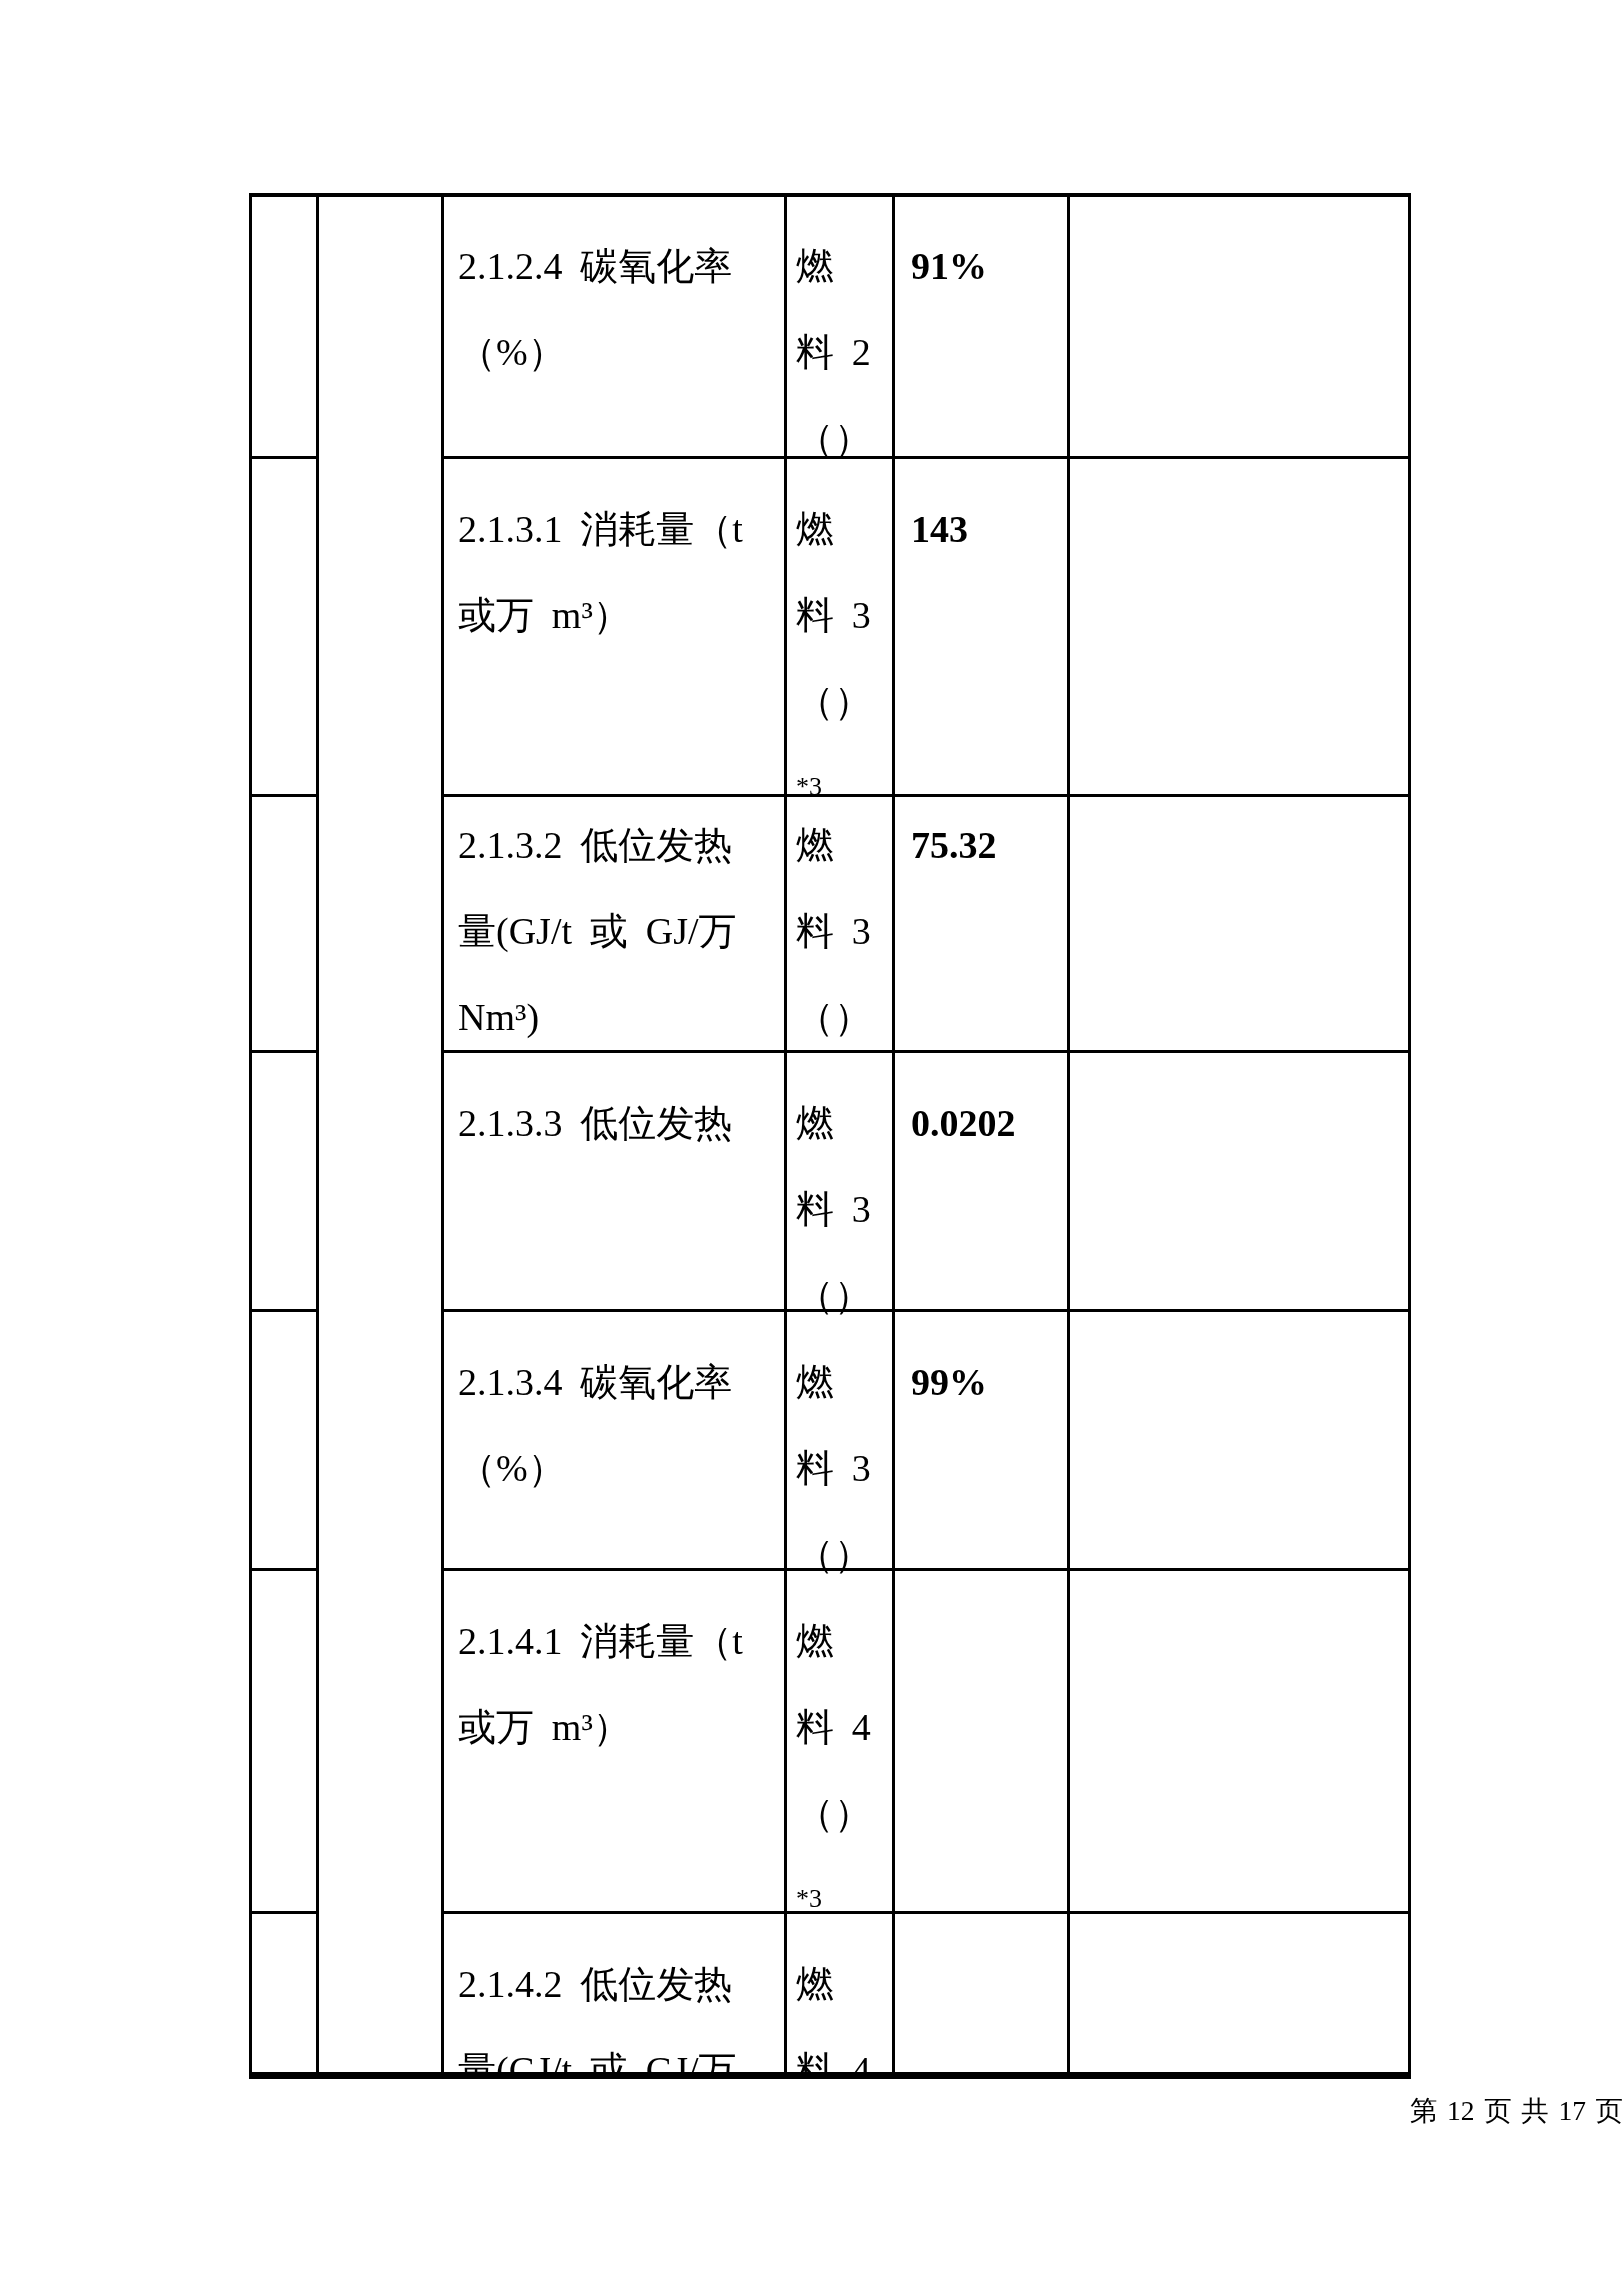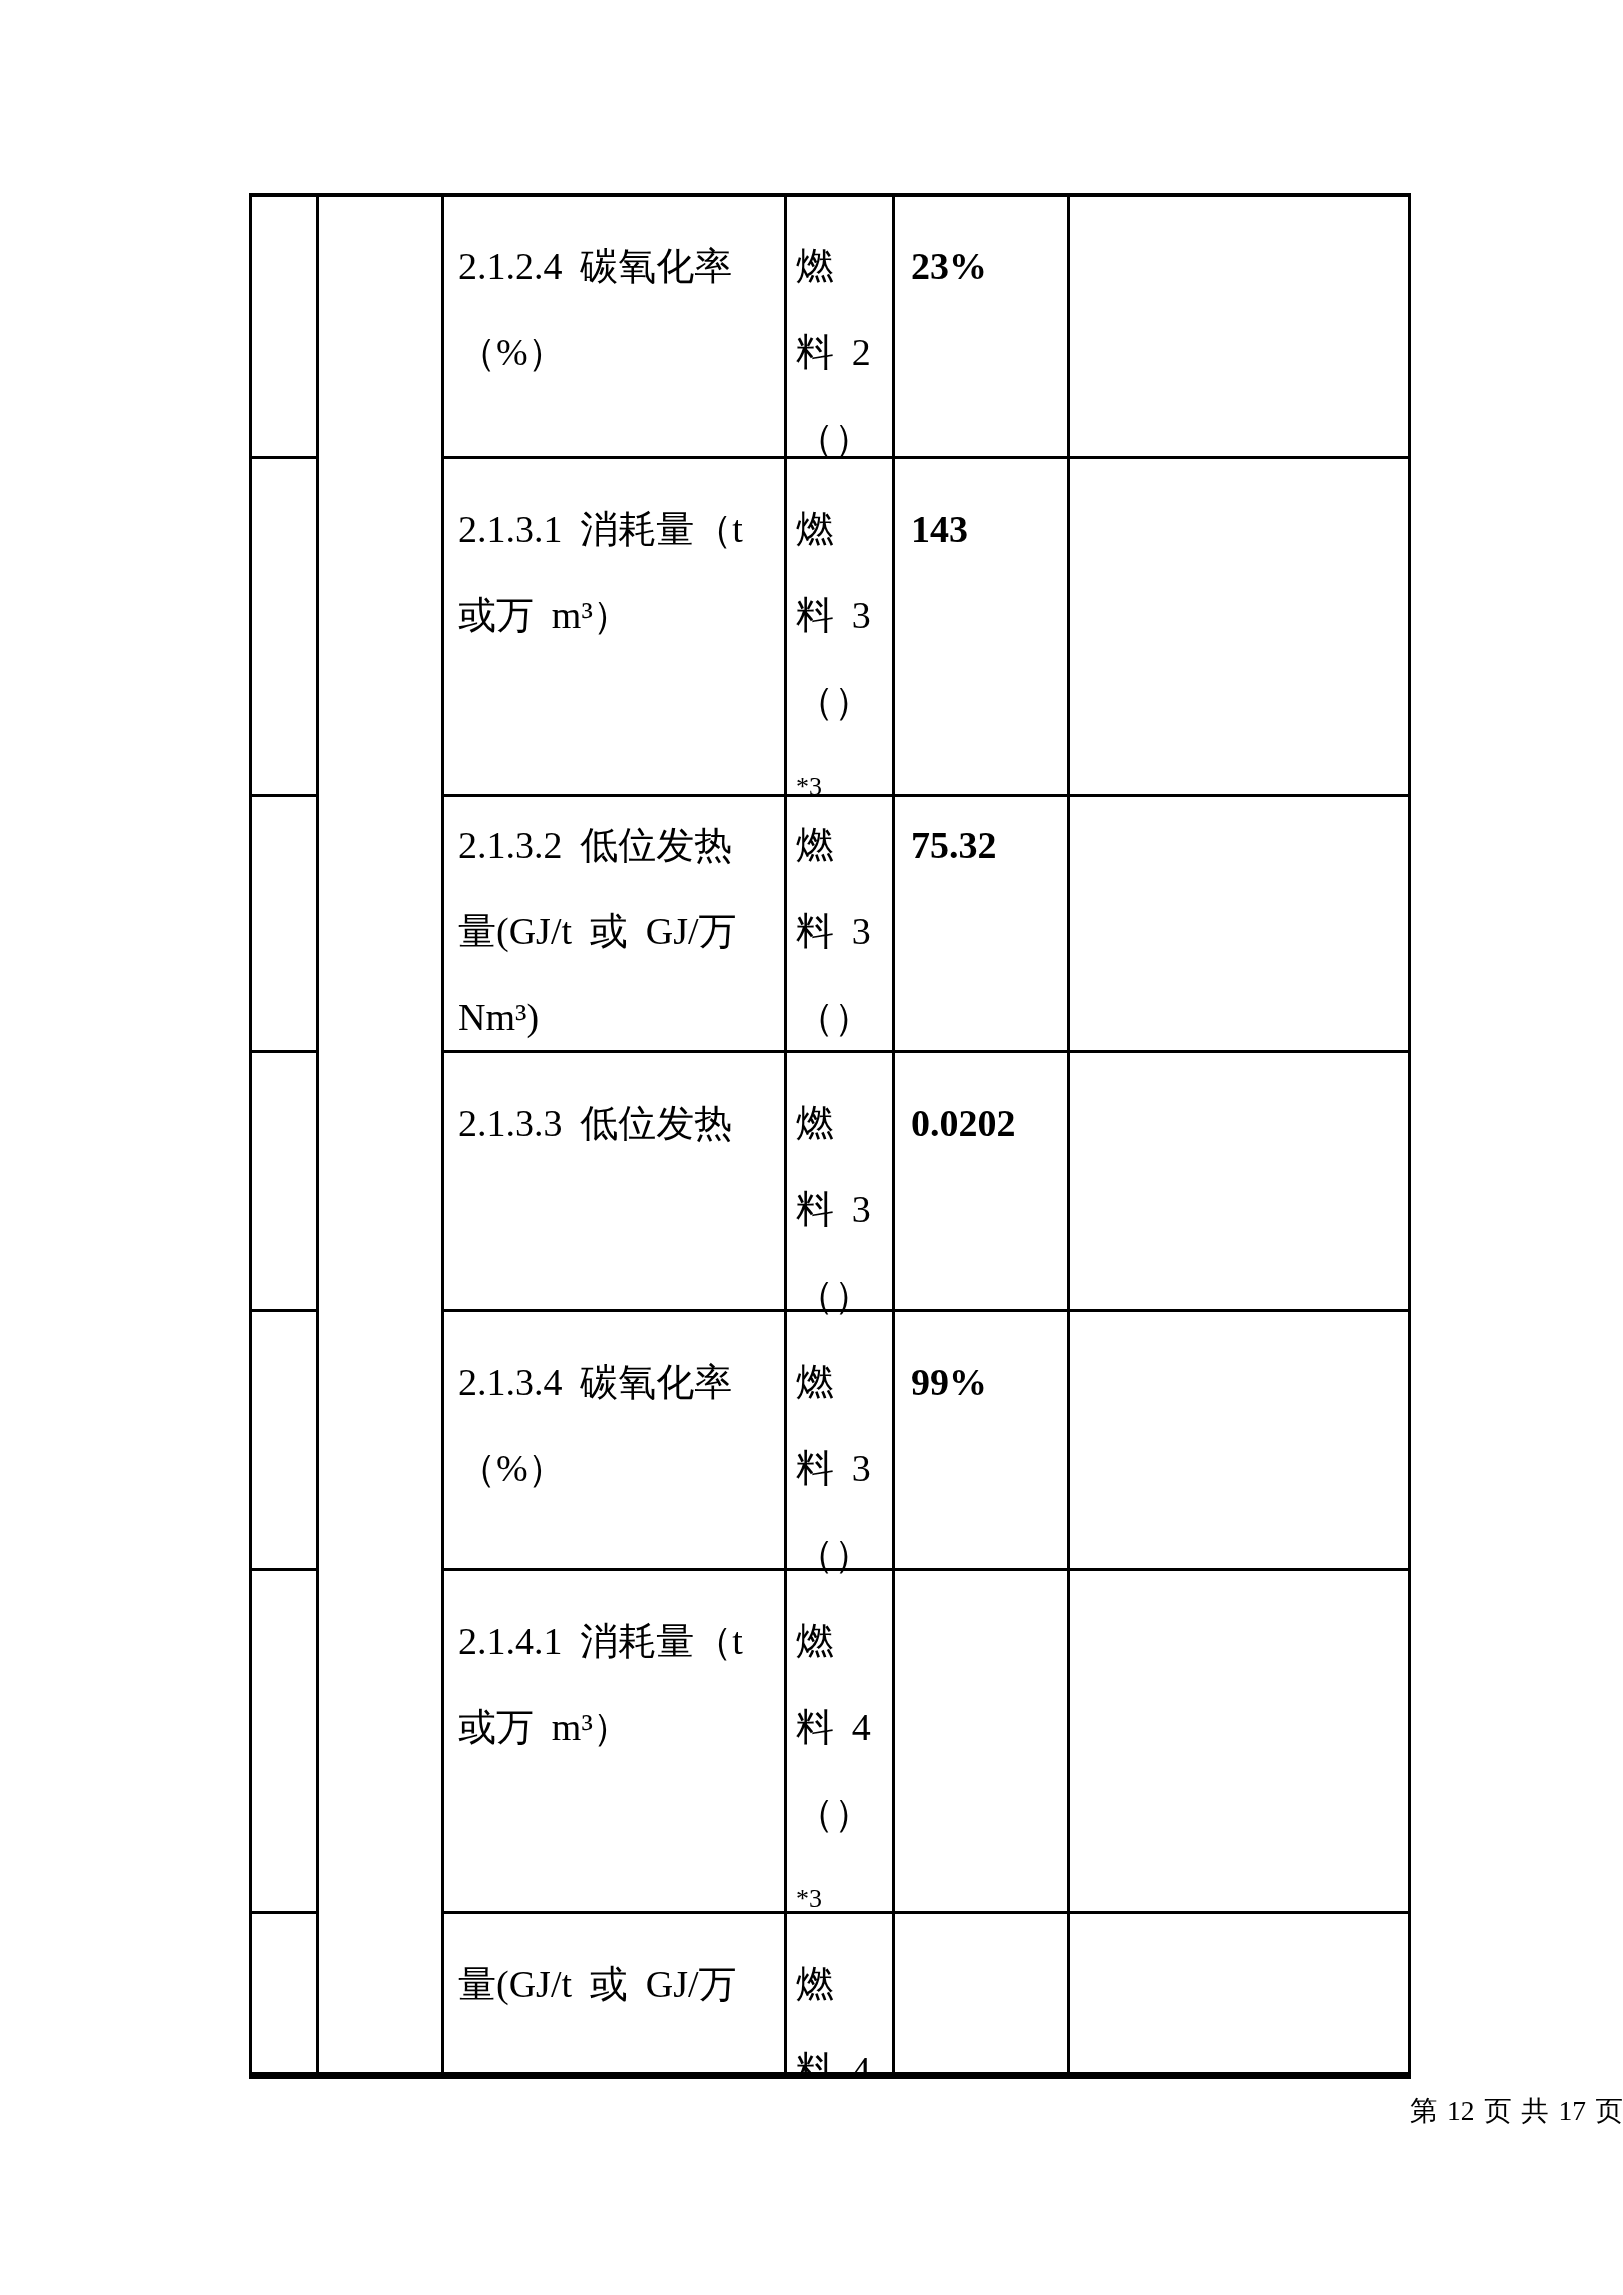--- a/index.html
+++ b/index.html
@@ -93,21 +93,21 @@
       <div class="cell cell-label">
         <div class="tline">2.1.2.4 碳氧化率</div>
         <div class="tline">（%）</div>
       </div>
       <div class="cell cell-fuel">
         <div class="tline">燃</div>
         <div class="tline">料 2</div>
         <div class="tline">（）</div>
       </div>
       <div class="cell cell-value">
-        <div class="tline">23%</div>
+        <div class="tline">91%</div>
       </div>
     </div>
 
     <div class="trow" style="top:263px;height:241px">
       <div class="cell cell-label">
         <div class="tline">2.1.3.1 消耗量（t</div>
         <div class="tline">或万 m³）</div>
       </div>
       <div class="cell cell-fuel">
         <div class="tline">燃</div>
@@ -176,20 +176,21 @@
         <div class="tline">（）</div>
         <div class="tline note">*3</div>
       </div>
       <div class="cell cell-value">
         <div class="tline"></div>
       </div>
     </div>
 
     <div class="trow" style="top:1718px;height:162px;overflow:hidden">
       <div class="cell cell-label">
+        <div class="tline">2.1.4.2 低位发热</div>
         <div class="tline">量(GJ/t 或 GJ/万</div>
       </div>
       <div class="cell cell-fuel">
         <div class="tline">燃</div>
         <div class="tline">料 4</div>
       </div>
       <div class="cell cell-value">
         <div class="tline"></div>
       </div>
     </div>

